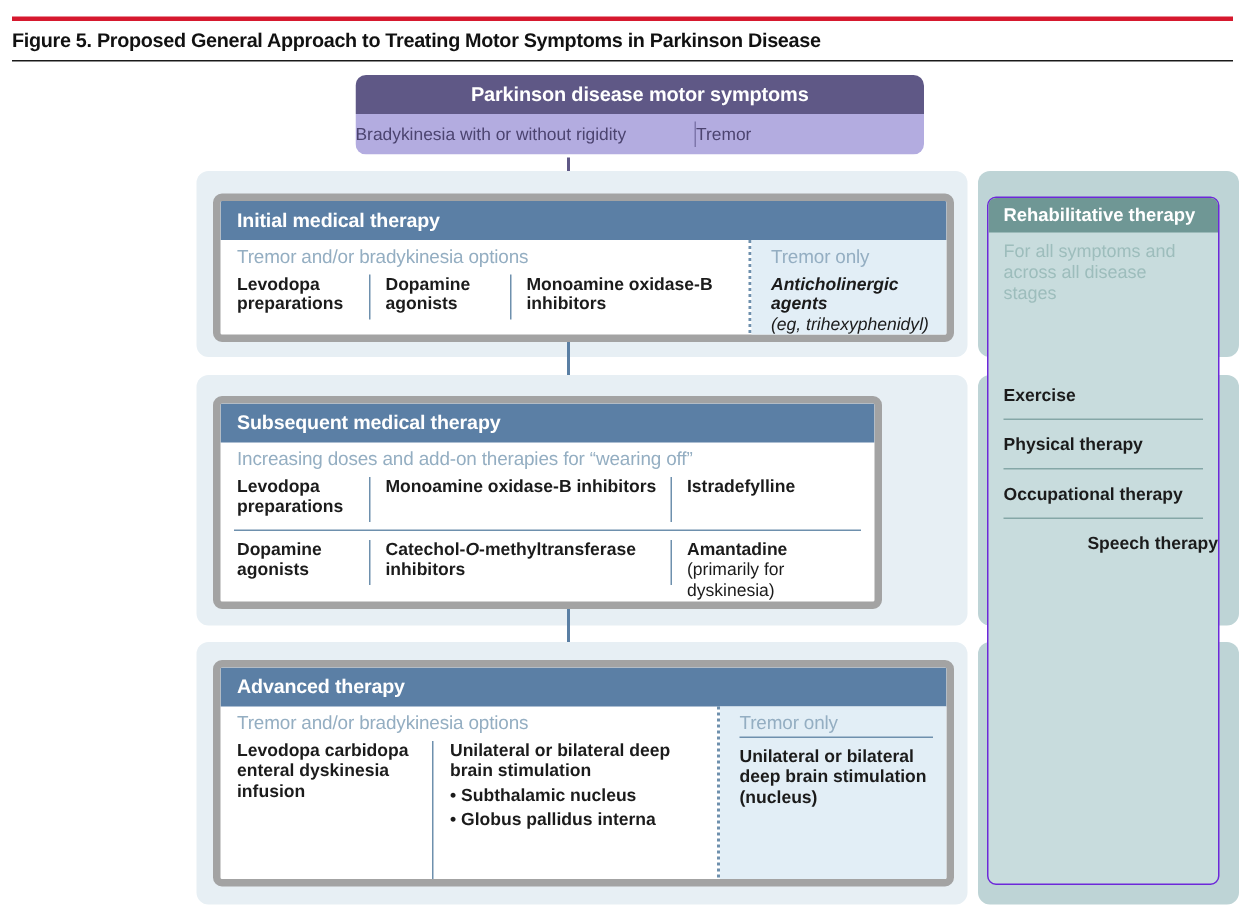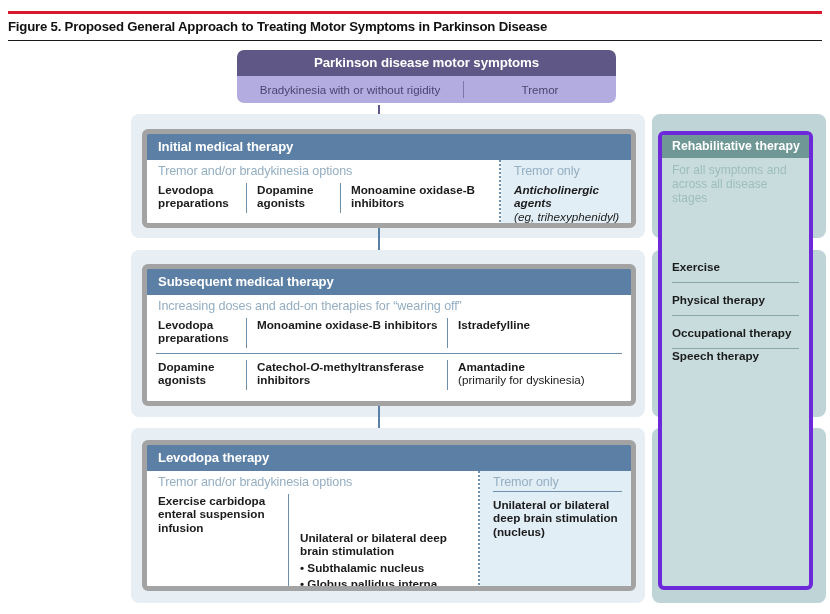--- a/index.html
+++ b/index.html
@@ -12,21 +12,21 @@
     position:relative;
   }
   .rule-red{position:absolute;left:8px;top:11px;width:814px;height:3px;background:#d6192e;}
   .fig-title{position:absolute;left:8px;top:19px;width:800px;font-size:13.2px;font-weight:bold;letter-spacing:-0.2px;color:#111;}
   .rule-black{position:absolute;left:8px;top:40px;width:814px;height:1.4px;background:#1a1a1a;}
 
   
   .sym-box{position:absolute;left:237px;top:50px;width:379px;border-radius:7px;overflow:hidden;}
   .sym-head{background:#5f5886;color:#fff;font-size:13.3px;font-weight:bold;text-align:center;padding:5px 0 6px;letter-spacing:-0.1px;}
   .sym-body{background:#b3ace0;display:flex;align-items:center;height:27px;}
-  .sym-cell{color:#4c4470;font-size:11.6px;text-align:center;}
+  .sym-cell{color:#4c4470;font-size:11.6px;}
   .sym-cell.a{flex:0 0 226px;}
   .sym-cell.b{flex:1;}
   .sym-div{width:1px;height:17px;background:#7e76ab;}
 
   
   .conn{position:absolute;width:2px;}
   .conn .stem{width:2px;height:100%;}
   .conn .head{position:absolute;left:-4px;bottom:-1px;width:0;height:0;border-left:5px solid transparent;border-right:5px solid transparent;}
   .conn.purple .stem{background:#5f5886;}
   .conn.purple .head{border-top:7px solid #5f5886;}
@@ -50,21 +50,21 @@
   .vdot{width:0;border-left:2px dotted #6e90ad;}
   .hdiv{height:1px;background:#6e90ad;}
   .item{font-size:11.7px;font-weight:bold;line-height:13.4px;color:#1b1b1b;}
   .item .sub{font-weight:normal;}
   .tremor-pane{background:#e2eef6;}
   .bullet{font-weight:bold;}
   em.ital{font-style:italic;}
 
   
   .rehab-pan{position:absolute;background:#bed4d6;border-radius:8px;}
-  .rehab-card{position:absolute;box-sizing:border-box;border:4px solid #6d28d9;border-radius:6px;overflow:hidden;background:#c8dcdd;}
+  .rehab-card{position:absolute;box-sizing:border-box;border:1px solid #6d28d9;border-radius:6px;overflow:hidden;background:#c8dcdd;}
   .rehab-head{background:#6f9795;color:#ffffff;font-size:12.3px;font-weight:bold;padding:4px 0 5px 10px;}
   .rehab-sub{color:#9dbdbc;font-size:12px;line-height:14px;padding:5px 10px 0 10px;}
   .rehab-item{font-size:11.7px;font-weight:bold;color:#1b1b1b;padding-left:10px;}
   .rehab-hdiv{height:1px;background:#85a7a7;margin:0 10px;}
 </style>
 </head>
 <body>
 
 <div class="rule-red"></div>
 <div class="fig-title">Figure 5. Proposed General Approach to Treating Motor Symptoms in Parkinson Disease</div>
@@ -120,21 +120,21 @@
   </div>
 </div>
 
 <div class="conn blue" style="left:378px;top:228px;height:35px;">
   <div class="stem"></div>
     <div class="head"></div>
 </div>
 
 <div class="pan" style="left:131px;top:250px;width:514px;height:167px;"></div>
 
-<div class="card" style="left:142px;top:264px;width:494px;height:142px;">
+<div class="card" style="left:142px;top:264px;width:446px;height:142px;">
   <div class="card-head">Subsequent medical therapy</div>
   <div class="card-sub">Increasing doses and add-on therapies for “wearing off”</div>
 
   <div class="cols" style="padding:3px 0 5px 11px;">
     <div class="col" style="flex:0 0 88px;">
       <div class="item">Levodopa preparations</div>
     </div>
     <div class="vdiv" style="height:30px;"></div>
     <div class="col" style="flex:0 0 200px;padding-left:10px;">
       <div class="item">Monoamine oxidase-B inhibitors</div>
@@ -166,31 +166,31 @@
 </div>
 
 <div class="conn blue" style="left:378px;top:406px;height:34px;">
   <div class="stem"></div>
     <div class="head"></div>
 </div>
 
 <div class="pan" style="left:131px;top:428px;width:514px;height:175px;"></div>
 
 <div class="card" style="left:142px;top:440px;width:494px;height:151px;">
-  <div class="card-head">Levodopa therapy</div>
+  <div class="card-head">Advanced therapy</div>
   <div class="cols" style="height:126px;">
 
     <div class="col" style="flex:0 0 331px;">
       <div class="card-sub">Tremor and/or bradykinesia options</div>
       <div class="cols" style="padding:3px 0 0 11px;">
         <div class="col" style="flex:0 0 130px;">
-          <div class="item">Exercise carbidopa enteral suspension infusion</div>
+          <div class="item">Levodopa carbidopa enteral dyskinesia infusion</div>
         </div>
         <div class="vdiv" style="height:92px;"></div>
-        <div class="col" style="flex:1;padding-left:11px;margin-top:37px;">
+        <div class="col" style="flex:1;padding-left:11px;">
           <div class="item">Unilateral or bilateral deep brain stimulation</div>
           <div class="item bullet" style="margin-top:3px;">•&nbsp;<span>Subthalamic nucleus</span></div>
           <div class="item bullet" style="margin-top:3px;">•&nbsp;<span>Globus pallidus interna</span></div>
         </div>
       </div>
     </div>
     <div class="vdot" style="height:126px;"></div>
 
     <div class="col tremor-pane" style="flex:1;">
       <div class="card-sub tr">Tremor only</div>
@@ -210,14 +210,14 @@
   <div class="rehab-head">Rehabilitative therapy</div>
   <div class="rehab-sub">For all symptoms and across all disease stages</div>
 
   <div style="height:55px;"></div>
   <div class="rehab-item">Exercise</div>
   <div class="rehab-hdiv" style="margin-top:9px;"></div>
   <div class="rehab-item" style="margin-top:10px;">Physical therapy</div>
   <div class="rehab-hdiv" style="margin-top:9px;"></div>
   <div class="rehab-item" style="margin-top:10px;">Occupational therapy</div>
   <div class="rehab-hdiv" style="margin-top:9px;"></div>
-  <div class="rehab-item" style="">Speech therapy</div>
+  <div class="rehab-item" style="margin-top:10px;text-align:right;">Speech therapy</div>
 </div>
 
 </body></html>

